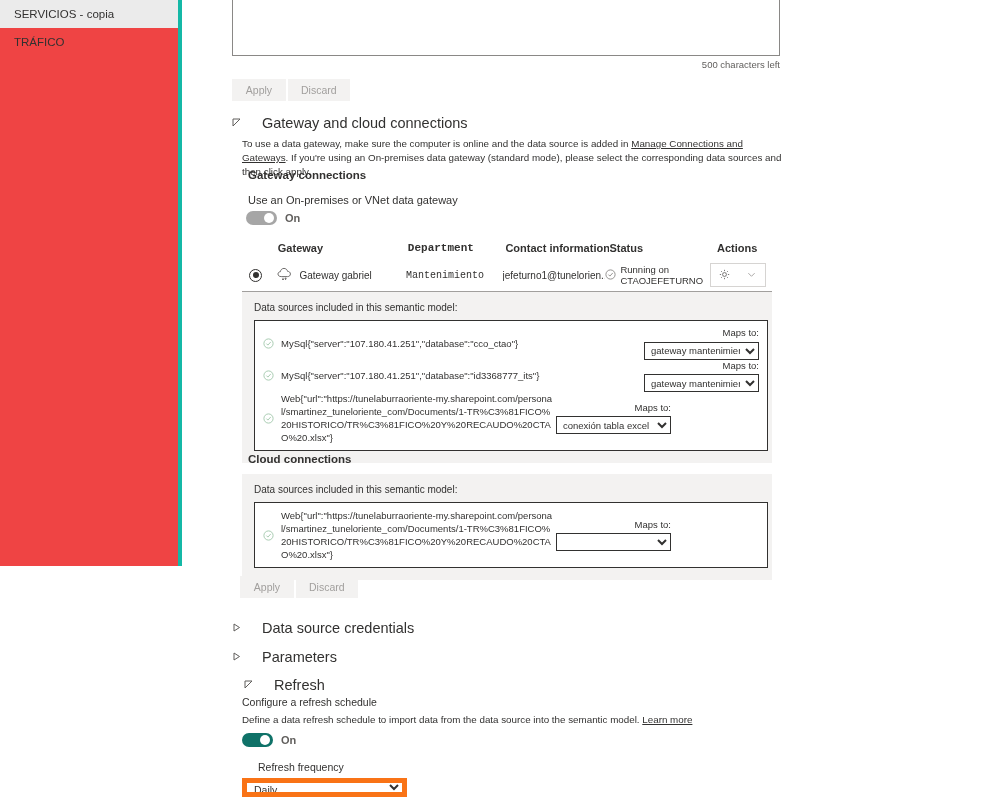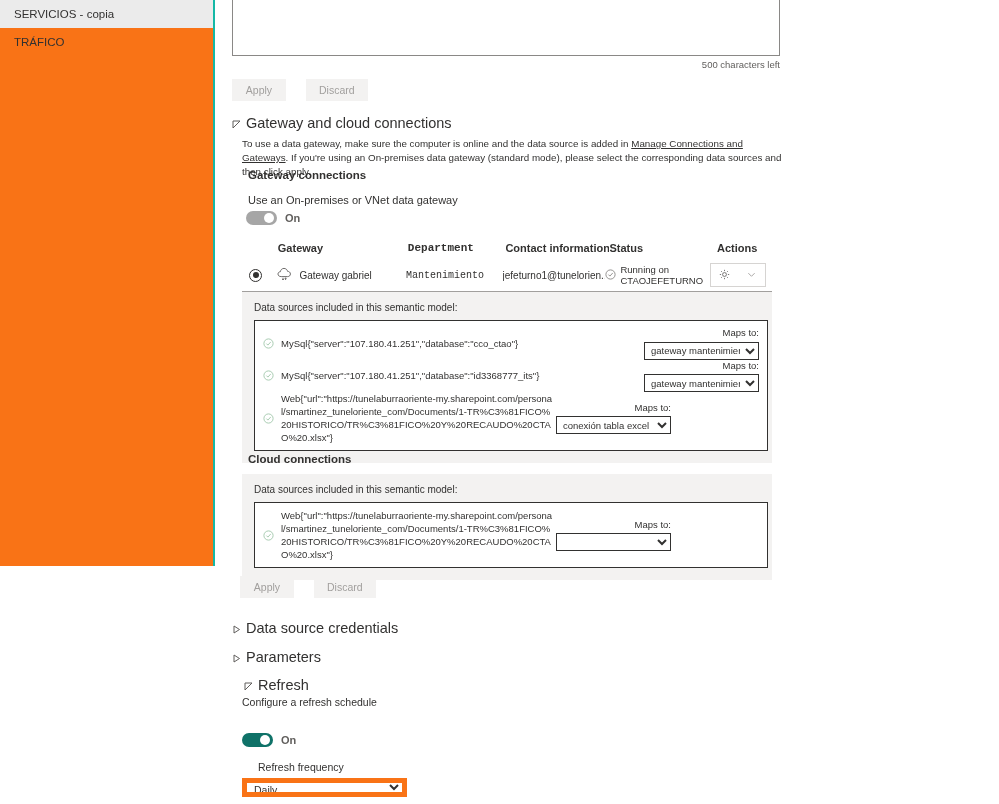--- a/index.html
+++ b/index.html
@@ -8,23 +8,23 @@
     width: 999px; height: 804px;
     background: #ffffff;
     font-family: "Liberation Sans", sans-serif;
     color: #323130;
     overflow: hidden;
   }
 
   
   #sidebar {
     position: absolute; left: 0; top: 0;
-    width: 215px; height: 566px;
-    background: #f97316;
-    border-right: 2px solid #14b8a6;
+    width: 182px; height: 566px;
+    background: #ef4444;
+    border-right: 4px solid #14b8a6;
   }
   .side-item {
     height: 28px;
     display: flex; align-items: center;
     padding-left: 14px;
     font-size: 11.5px;
     color: #323130;
     cursor: pointer;
     white-space: nowrap;
   }
@@ -43,38 +43,38 @@
     border: 1px solid #8a8886;
     background: #fff;
   }
   .char-left {
     text-align: right; width: 548px;
     font-size: 9.5px; color: #605e5c;
     margin-top: 3px;
   }
 
   
-  .btn-row { display: flex; gap: 20px; }
+  .btn-row { display: flex; gap: 2px; }
   .btn {
     min-width: 54px; height: 22px;
     background: #f3f2f1;
     border: 1px solid #f3f2f1;
     color: #a19f9d;
     font-size: 10.5px;
     font-family: "Liberation Sans", sans-serif;
     display: flex; align-items: center; justify-content: center;
     padding: 0 12px;
     cursor: default;
   }
 
   
   .section-head {
-    display: flex; align-items: flex-end;
+    display: flex; align-items: center;
     font-size: 14.5px; color: #323130;
-    gap: 4px; cursor: pointer;
+    gap: 20px; cursor: pointer;
   }
   .tri {
     font-size: 9px; color: #605e5c;
     display: inline-block; line-height: 1;
     width: 10px;
   }
 
   .section-desc {
     font-size: 9.8px; color: #323130;
     line-height: 14px; width: 540px;
@@ -381,20 +381,24 @@
     <span class="tri">
       <svg width="9" height="9" viewBox="0 0 9 9">
           <path d="M1 1 L1 8 L8 1 Z" fill="none" stroke="#605e5c" stroke-width="1"></path>
         </svg>
     </span>
     <span>Refresh</span>
   </div>
 
   <div class="abs" style="left:10px; top:696px; font-size:10.5px;">Configure a refresh schedule</div>
 
+  <div class="abs" style="left:10px; top:714px; font-size:9.8px; width:540px;">
+    <span>Define a data refresh schedule to import data from the data source into the semantic model.</span>
+    <a class="learn-link" href="#">Learn more</a>
+  </div>
 
   <div class="abs toggle-row" style="left:10px; top:733px;">
     <div class="toggle on">
         <div class="knob"></div>
       </div>
     <span class="toggle-label">On</span>
   </div>
 
   <div class="abs" style="left:26px; top:761px; font-size:10.5px;">Refresh frequency</div>
 

